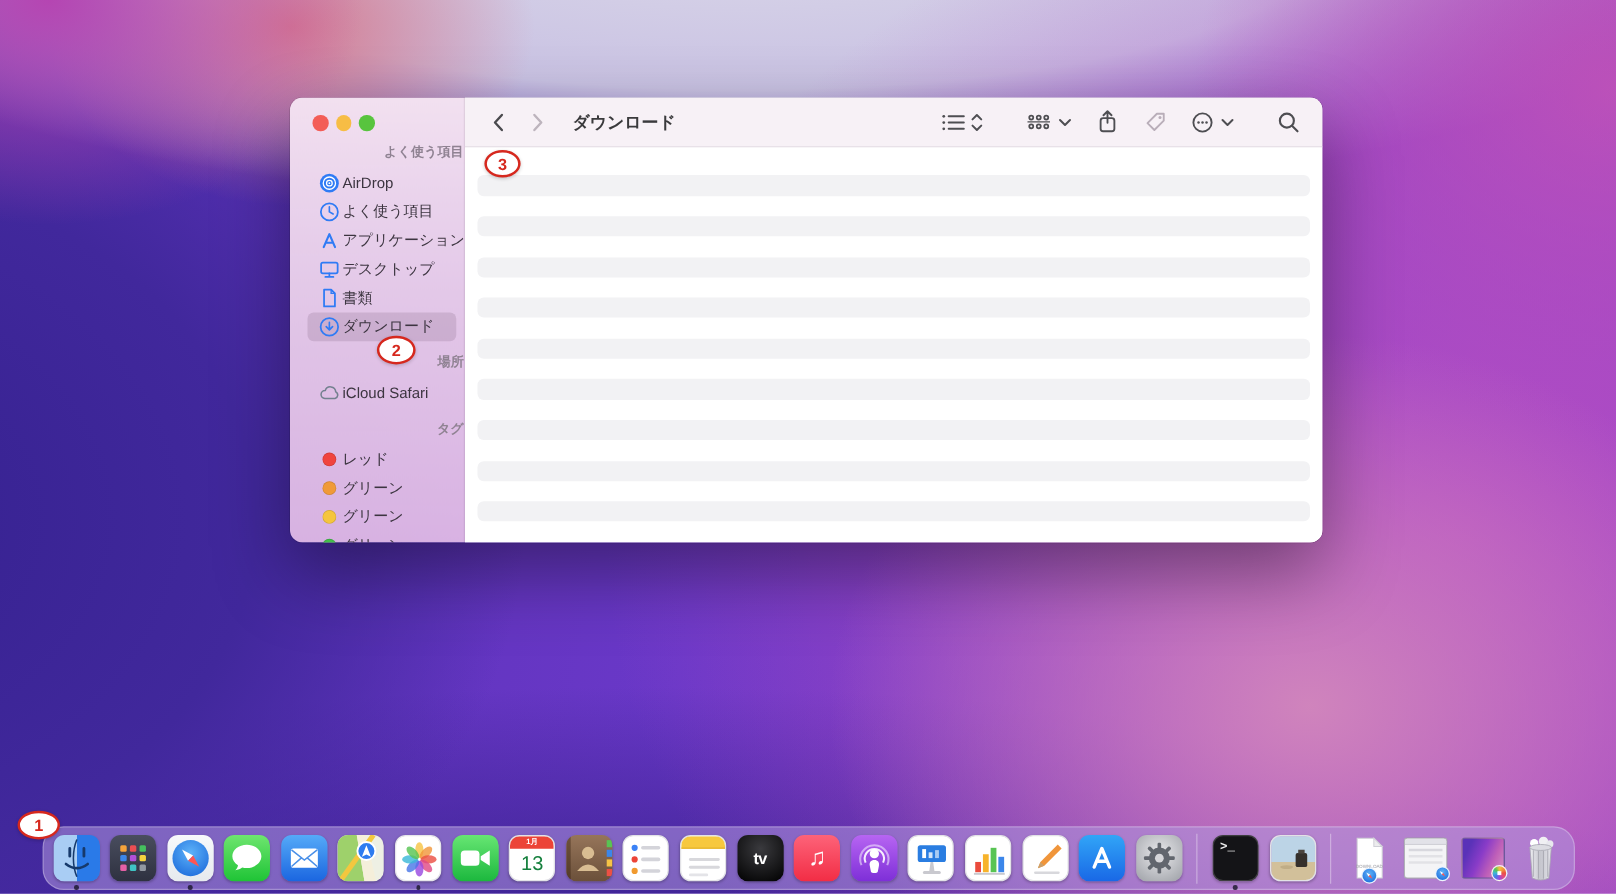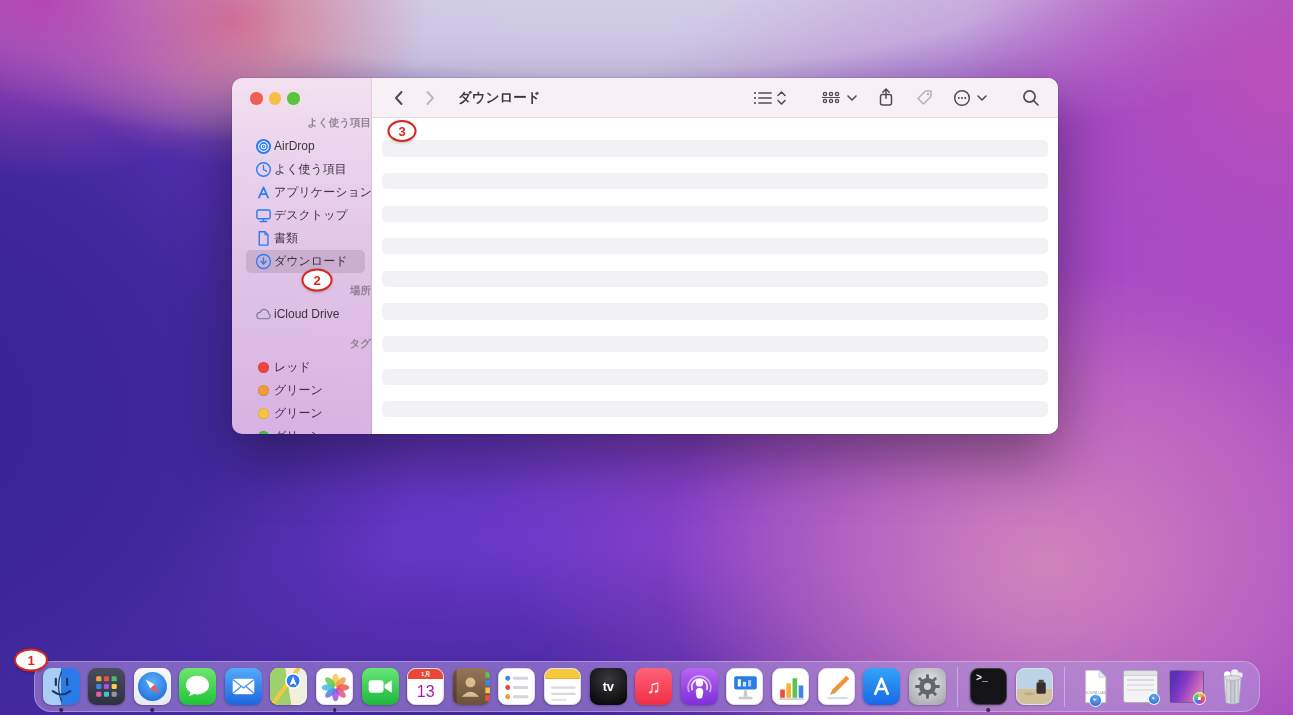--- a/index.html
+++ b/index.html
@@ -74,21 +74,21 @@
   .dock-item { position:relative; width:37px; height:37px; flex:0 0 auto; }
   .dock-sep { width:1px; height:40px; background:rgba(255,255,255,.35); margin:0 3px; flex:0 0 1px; }
   .tile { position:absolute; inset:0; border-radius:8.5px; overflow:hidden; box-shadow:0 1px 2px rgba(0,0,0,.22); }
   .tile svg, .plain svg { position:absolute; inset:0; }
   .plain { position:absolute; inset:0; }
   .run-dot { position:absolute; bottom:-7px; left:50%; transform:translateX(-50%);
     width:3.6px; height:3.6px; border-radius:50%; background:rgba(25,22,40,.8); }
   .cal-top { position:absolute; top:0; left:0; right:0; height:10px; background:#ec4437;
     color:#fff; font-size:6px; line-height:10px; text-align:center; font-weight:700; }
   .cal-day { position:absolute; top:10px; left:0; right:0; bottom:0; display:flex;
-    align-items:center; justify-content:center; font-size:16px; color:#a21caf; font-weight:500; }
+    align-items:center; justify-content:center; font-size:16px; color:#15803d; font-weight:500; }
   .tv-label { position:absolute; inset:0; display:flex; align-items:center; justify-content:center;
     color:#fff; font-weight:700; font-size:13px; letter-spacing:-.5px; }
   .music-note { position:absolute; inset:0; display:flex; align-items:center; justify-content:center;
     color:#fff; font-size:19px; }
   .term-glyph { position:absolute; top:4px; left:5px; color:#eee; font-family:"Liberation Mono",monospace;
     font-size:10px; font-weight:700; }
   .thumb { position:absolute; inset:2px 1px; background:#f4f4f6; border:1px solid rgba(120,120,130,.55);
     border-radius:3px; overflow:visible; }
   .thumb-bar { height:5px; background:#e2e2e8; border-bottom:1px solid #d0d0d6; border-radius:2px 2px 0 0; }
   .thumb-lines { margin:3px 3px; height:2px; background:#d8d8de; box-shadow:0 5px 0 #e2e2e6, 0 10px 0 #e2e2e6; }
@@ -178,21 +178,21 @@
             </div>
           </div>
           <div class="sb-section">
             <div class="sb-header">場所</div>
             <div class="sb-item">
               <span class="sb-icon">
                 <svg width="17" height="17" viewBox="0 0 18 18">
                   <path d="M5.2 13.5a3.4 3.4 0 0 1 .3-6.8 4.6 4.6 0 0 1 8.9 1.2 3 3 0 0 1-.6 5.6z" stroke="#73808f" stroke-width="1.3" fill="none" stroke-linejoin="round"></path>
                 </svg>
               </span>
-              <span class="sb-label">iCloud Drive</span>
+              <span class="sb-label">iCloud Safari</span>
             </div>
           </div>
           <div class="sb-section">
             <div class="sb-header">タグ</div>
             <div class="sb-item">
               <span class="sb-icon">
                 <span style="width:11px;height:11px;border-radius:50%;background:#f0443e;box-shadow:inset 0 0 0 .5px rgba(0,0,0,.15)"></span>
               </span>
               <span class="sb-label">レッド</span>
             </div>

